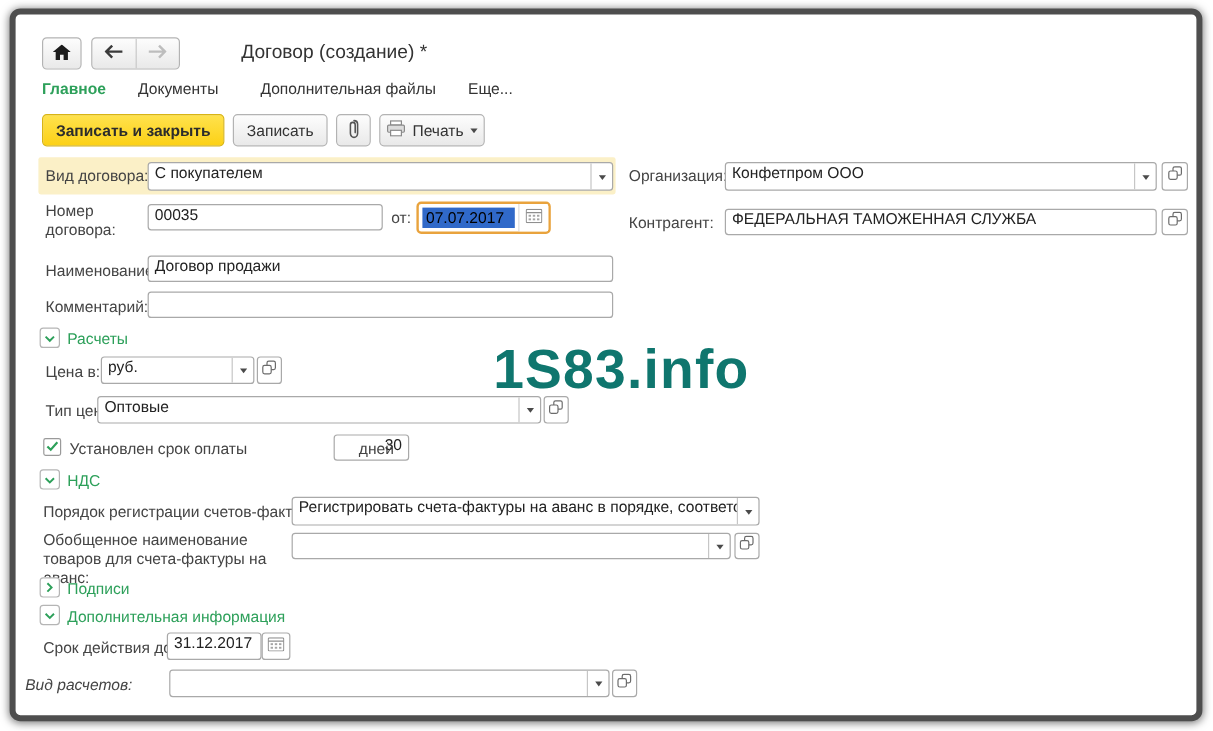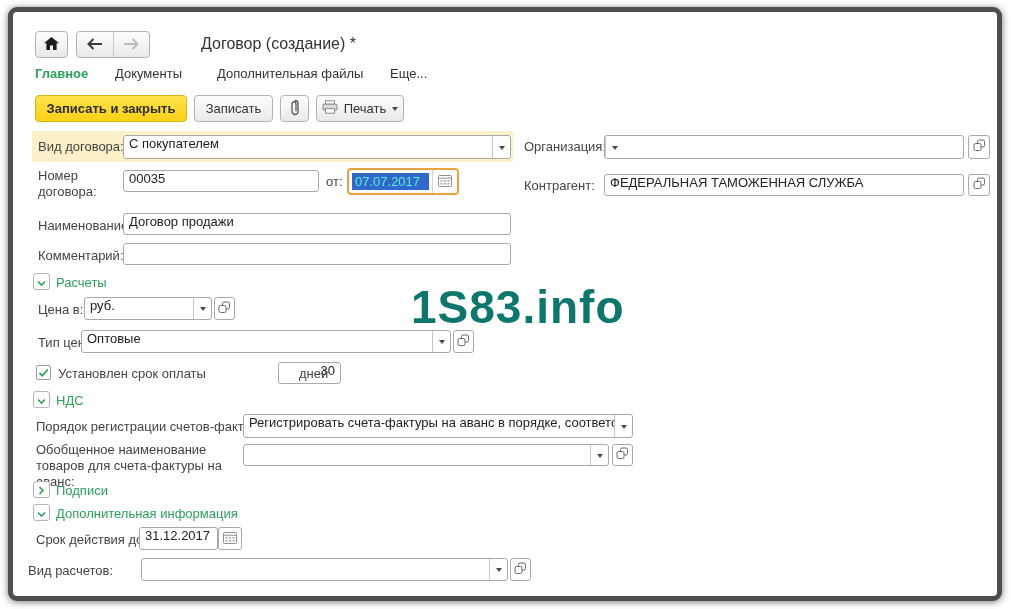--- a/index.html
+++ b/index.html
@@ -23,21 +23,21 @@
          display:flex;align-items:flex-start;font-size:13px;color:#222;overflow:hidden;}
   .field .val{flex:1;padding:0 5px;white-space:nowrap;overflow:hidden;}
   .field .arrow{width:17px;align-self:stretch;border-left:1px solid #c6c6c6;display:flex;
                 align-items:center;justify-content:center;cursor:pointer;}
   .tri{width:0;height:0;border:3.5px solid transparent;border-top:4.5px solid #4a4a4a;margin-top:4px;}
   .sq-btn{box-sizing:border-box;border:1px solid #a9a9a9;border-radius:3px;background:#fff;
           display:flex;align-items:center;justify-content:center;cursor:pointer;}
   .band{background:#fbf0c7;border-radius:2px;}
   .datefocus{box-sizing:border-box;border:2px solid #e9a33d;border-radius:4px;background:#fff;
              display:flex;align-items:center;overflow:hidden;}
-  .datefocus .dval{flex:1;margin:0 3px;padding:1px 3px;font-size:13px;background:#3069c9;color:#5eead4;white-space:nowrap;}
+  .datefocus .dval{flex:1;margin:0 3px;padding:1px 3px;font-size:13px;background:#3069c9;color:#000000;white-space:nowrap;}
   .datefocus .ddiv{width:1px;align-self:stretch;background:#d5d5d5;}
   .calbtn{width:24px;align-self:stretch;display:flex;align-items:center;justify-content:center;background:#fff;cursor:pointer;}
   .sec-btn{width:17px;height:17px;box-sizing:border-box;border:1px solid #b5b5b5;border-radius:3px;
            background:#fff;display:flex;align-items:center;justify-content:center;cursor:pointer;}
   .sec-lbl{font-size:13px;color:#2da05a;cursor:pointer;white-space:nowrap;}
   .chk{width:15px;height:15px;box-sizing:border-box;border:1px solid #9a9a9a;border-radius:2px;
        background:#fff;display:flex;align-items:center;justify-content:center;cursor:pointer;}
   .watermark{font-size:46px;font-weight:bold;color:#0f766e;letter-spacing:1px;z-index:0;}
   .z{z-index:1;}
 </style>
@@ -104,20 +104,21 @@
     <div class="abs band z" style="left:19px;top:119px;width:481px;height:31px;"></div>
     <div class="abs lbl z" style="left:25px;top:127px;">Вид договора:</div>
     <div class="abs field z" style="left:110px;top:123px;width:388px;height:24px;">
       <span class="val">С покупателем</span>
       <span class="arrow">
           <span class="tri"></span>
         </span>
     </div>
     <div class="abs lbl z" style="left:511px;top:127px;">Организация:</div>
     <div class="abs field z" style="left:591px;top:123px;width:360px;height:24px;">
+      <span class="val">Конфетпром ООО</span>
       <span class="arrow">
           <span class="tri"></span>
         </span>
     </div>
     <div class="abs sq-btn z" style="left:955px;top:123px;width:22px;height:24px;">
       <span>
         <svg width="13" height="13" viewBox="0 0 13 13">
             <rect x="4.5" y="1" width="7" height="7" rx="1.5" fill="none" stroke="#6b6b6b"></rect>
             <rect x="1" y="4.5" width="7" height="7" rx="1.5" fill="#fff" stroke="#6b6b6b"></rect>
           </svg>
@@ -287,21 +288,21 @@
             <rect x="2.5" y="5" width="2" height="1.6" fill="#a5a5a5"></rect>
             <rect x="6" y="5" width="2" height="1.6" fill="#a5a5a5"></rect>
             <rect x="9.5" y="5" width="2" height="1.6" fill="#a5a5a5"></rect>
             <rect x="2.5" y="8" width="2" height="1.6" fill="#a5a5a5"></rect>
             <rect x="6" y="8" width="2" height="1.6" fill="#a5a5a5"></rect>
             <rect x="9.5" y="8" width="2" height="1.6" fill="#a5a5a5"></rect>
           </svg>
       </span>
     </div>
 
-    <div class="abs lbl z" style="left:15px;top:551px;">Вид расчетов:</div>
+    <div class="abs lbl z" style="left:8px;top:551px;font-style:italic;">Вид расчетов:</div>
     <div class="abs field z" style="left:128px;top:546px;width:367px;height:23px;">
       <span class="val"></span>
       <span class="arrow">
           <span class="tri"></span>
         </span>
     </div>
     <div class="abs sq-btn z" style="left:497px;top:546px;width:21px;height:23px;">
       <span>
         <svg width="13" height="13" viewBox="0 0 13 13">
             <rect x="4.5" y="1" width="7" height="7" rx="1.5" fill="none" stroke="#6b6b6b"></rect>

